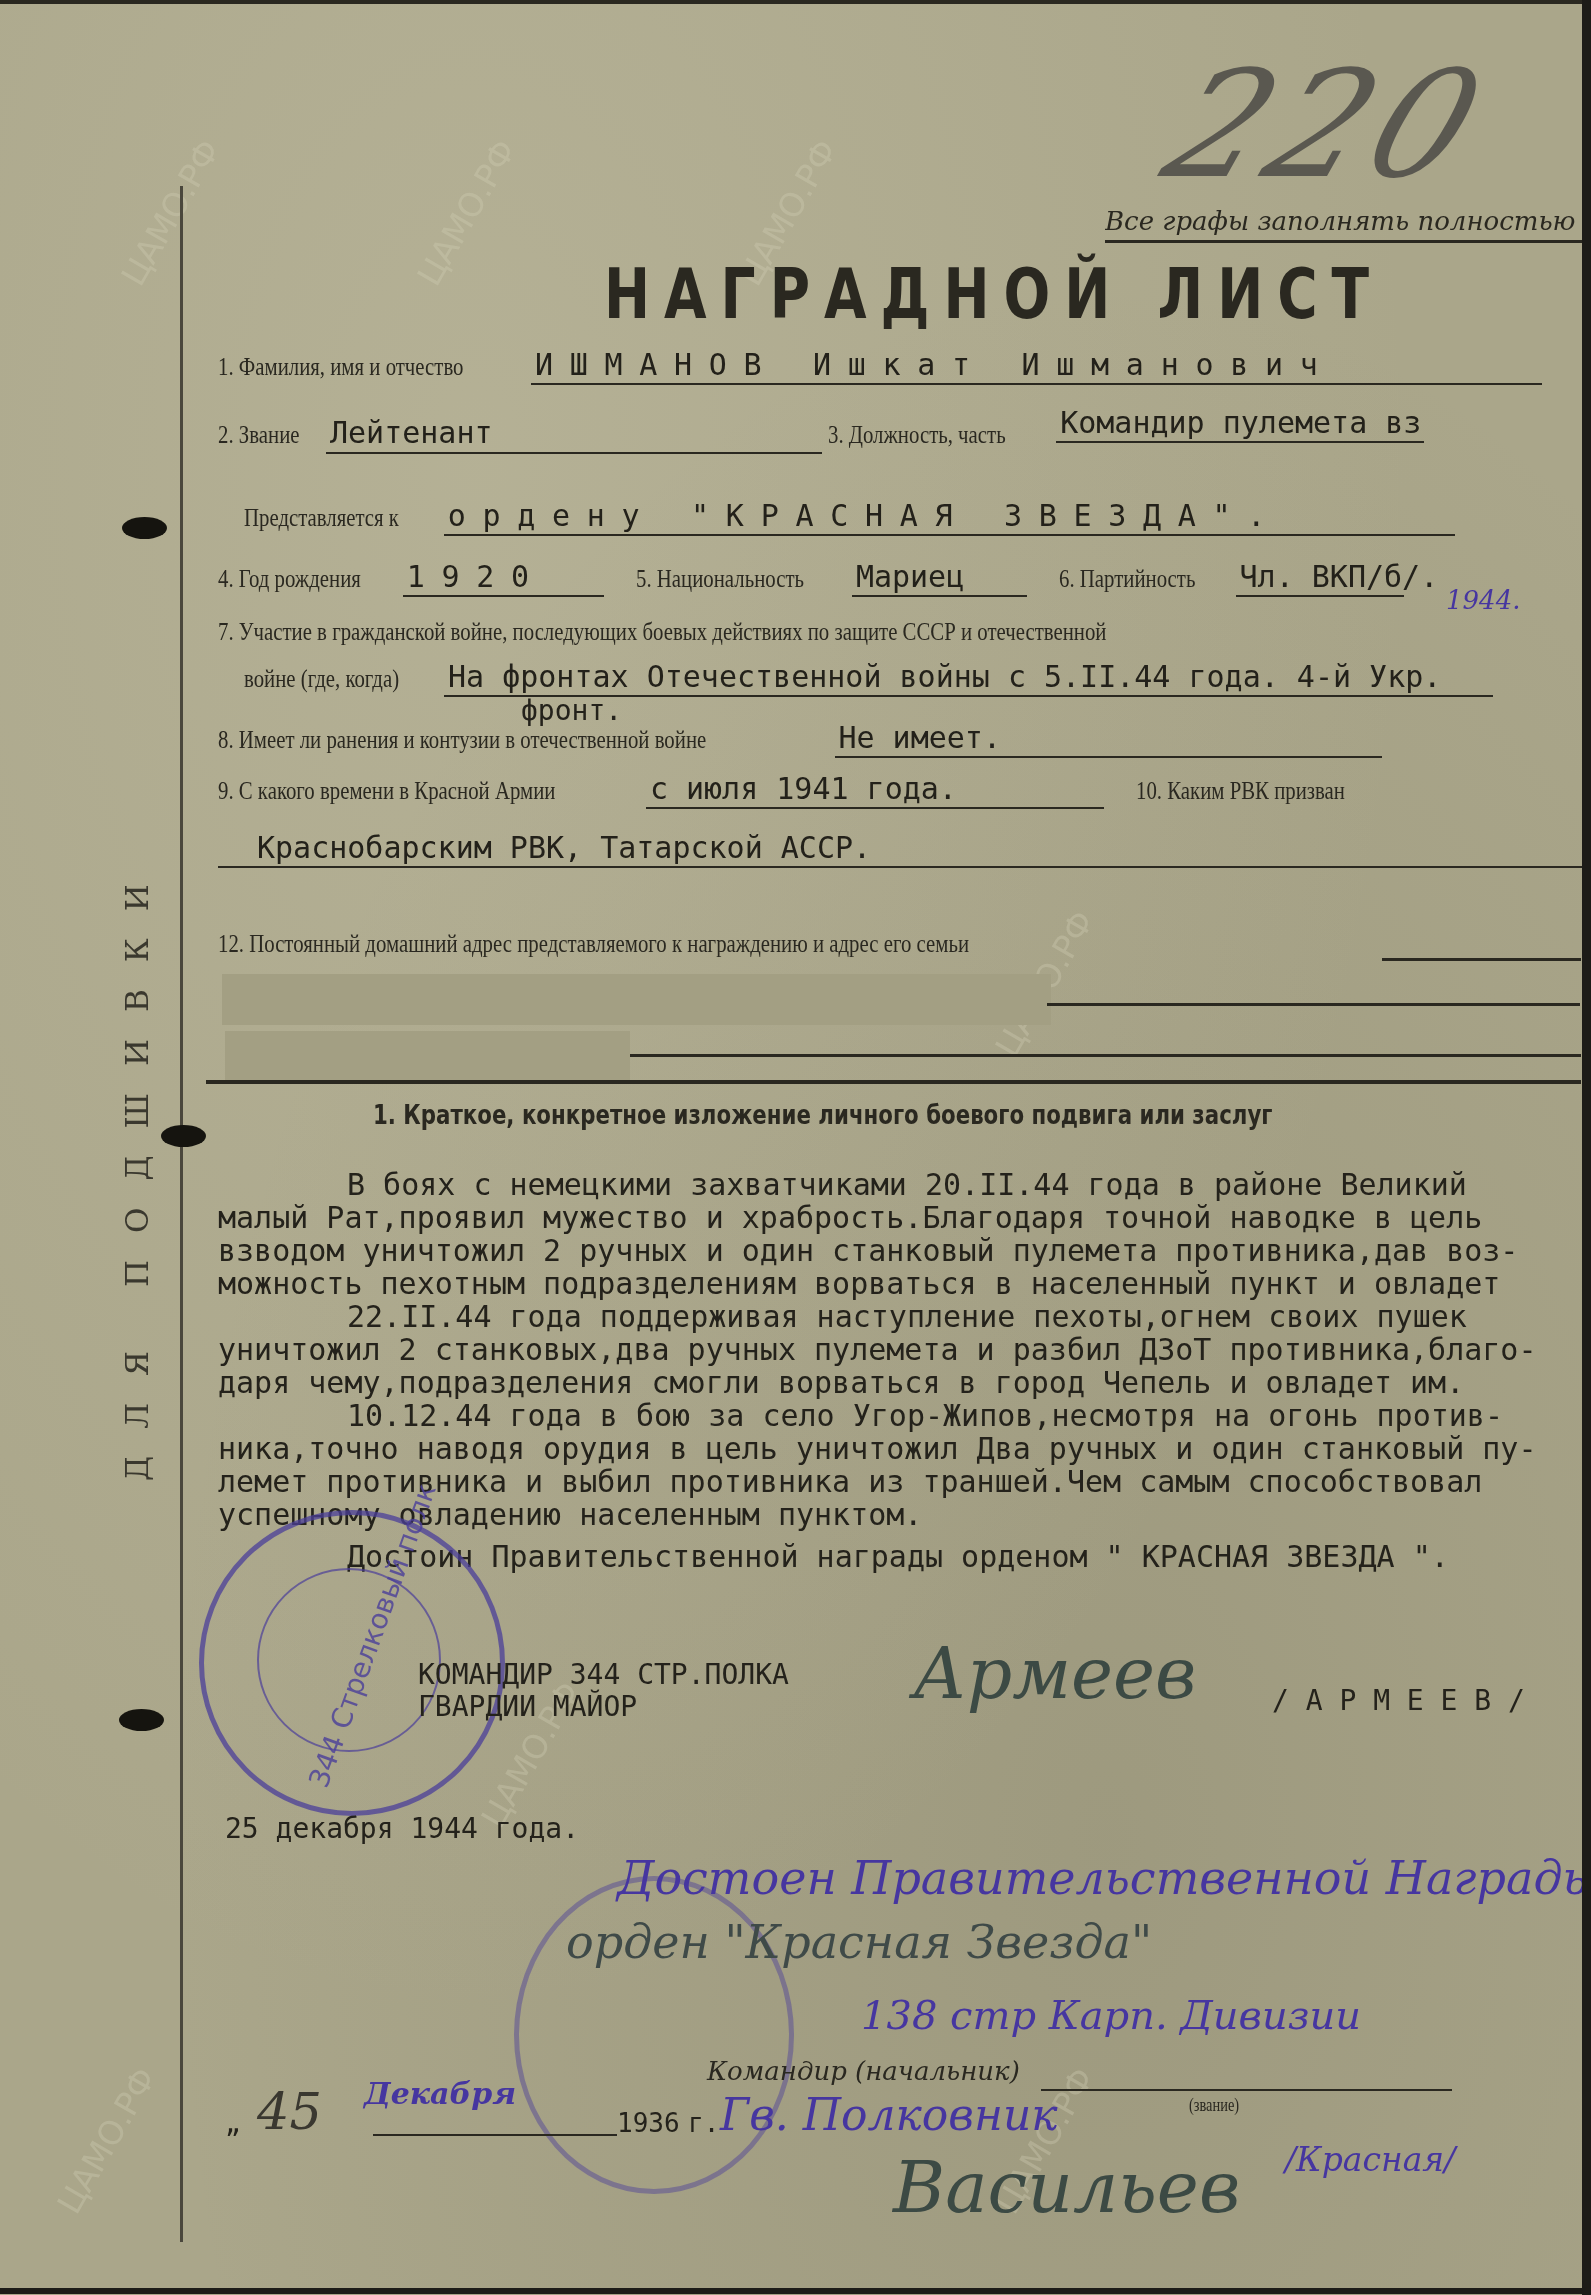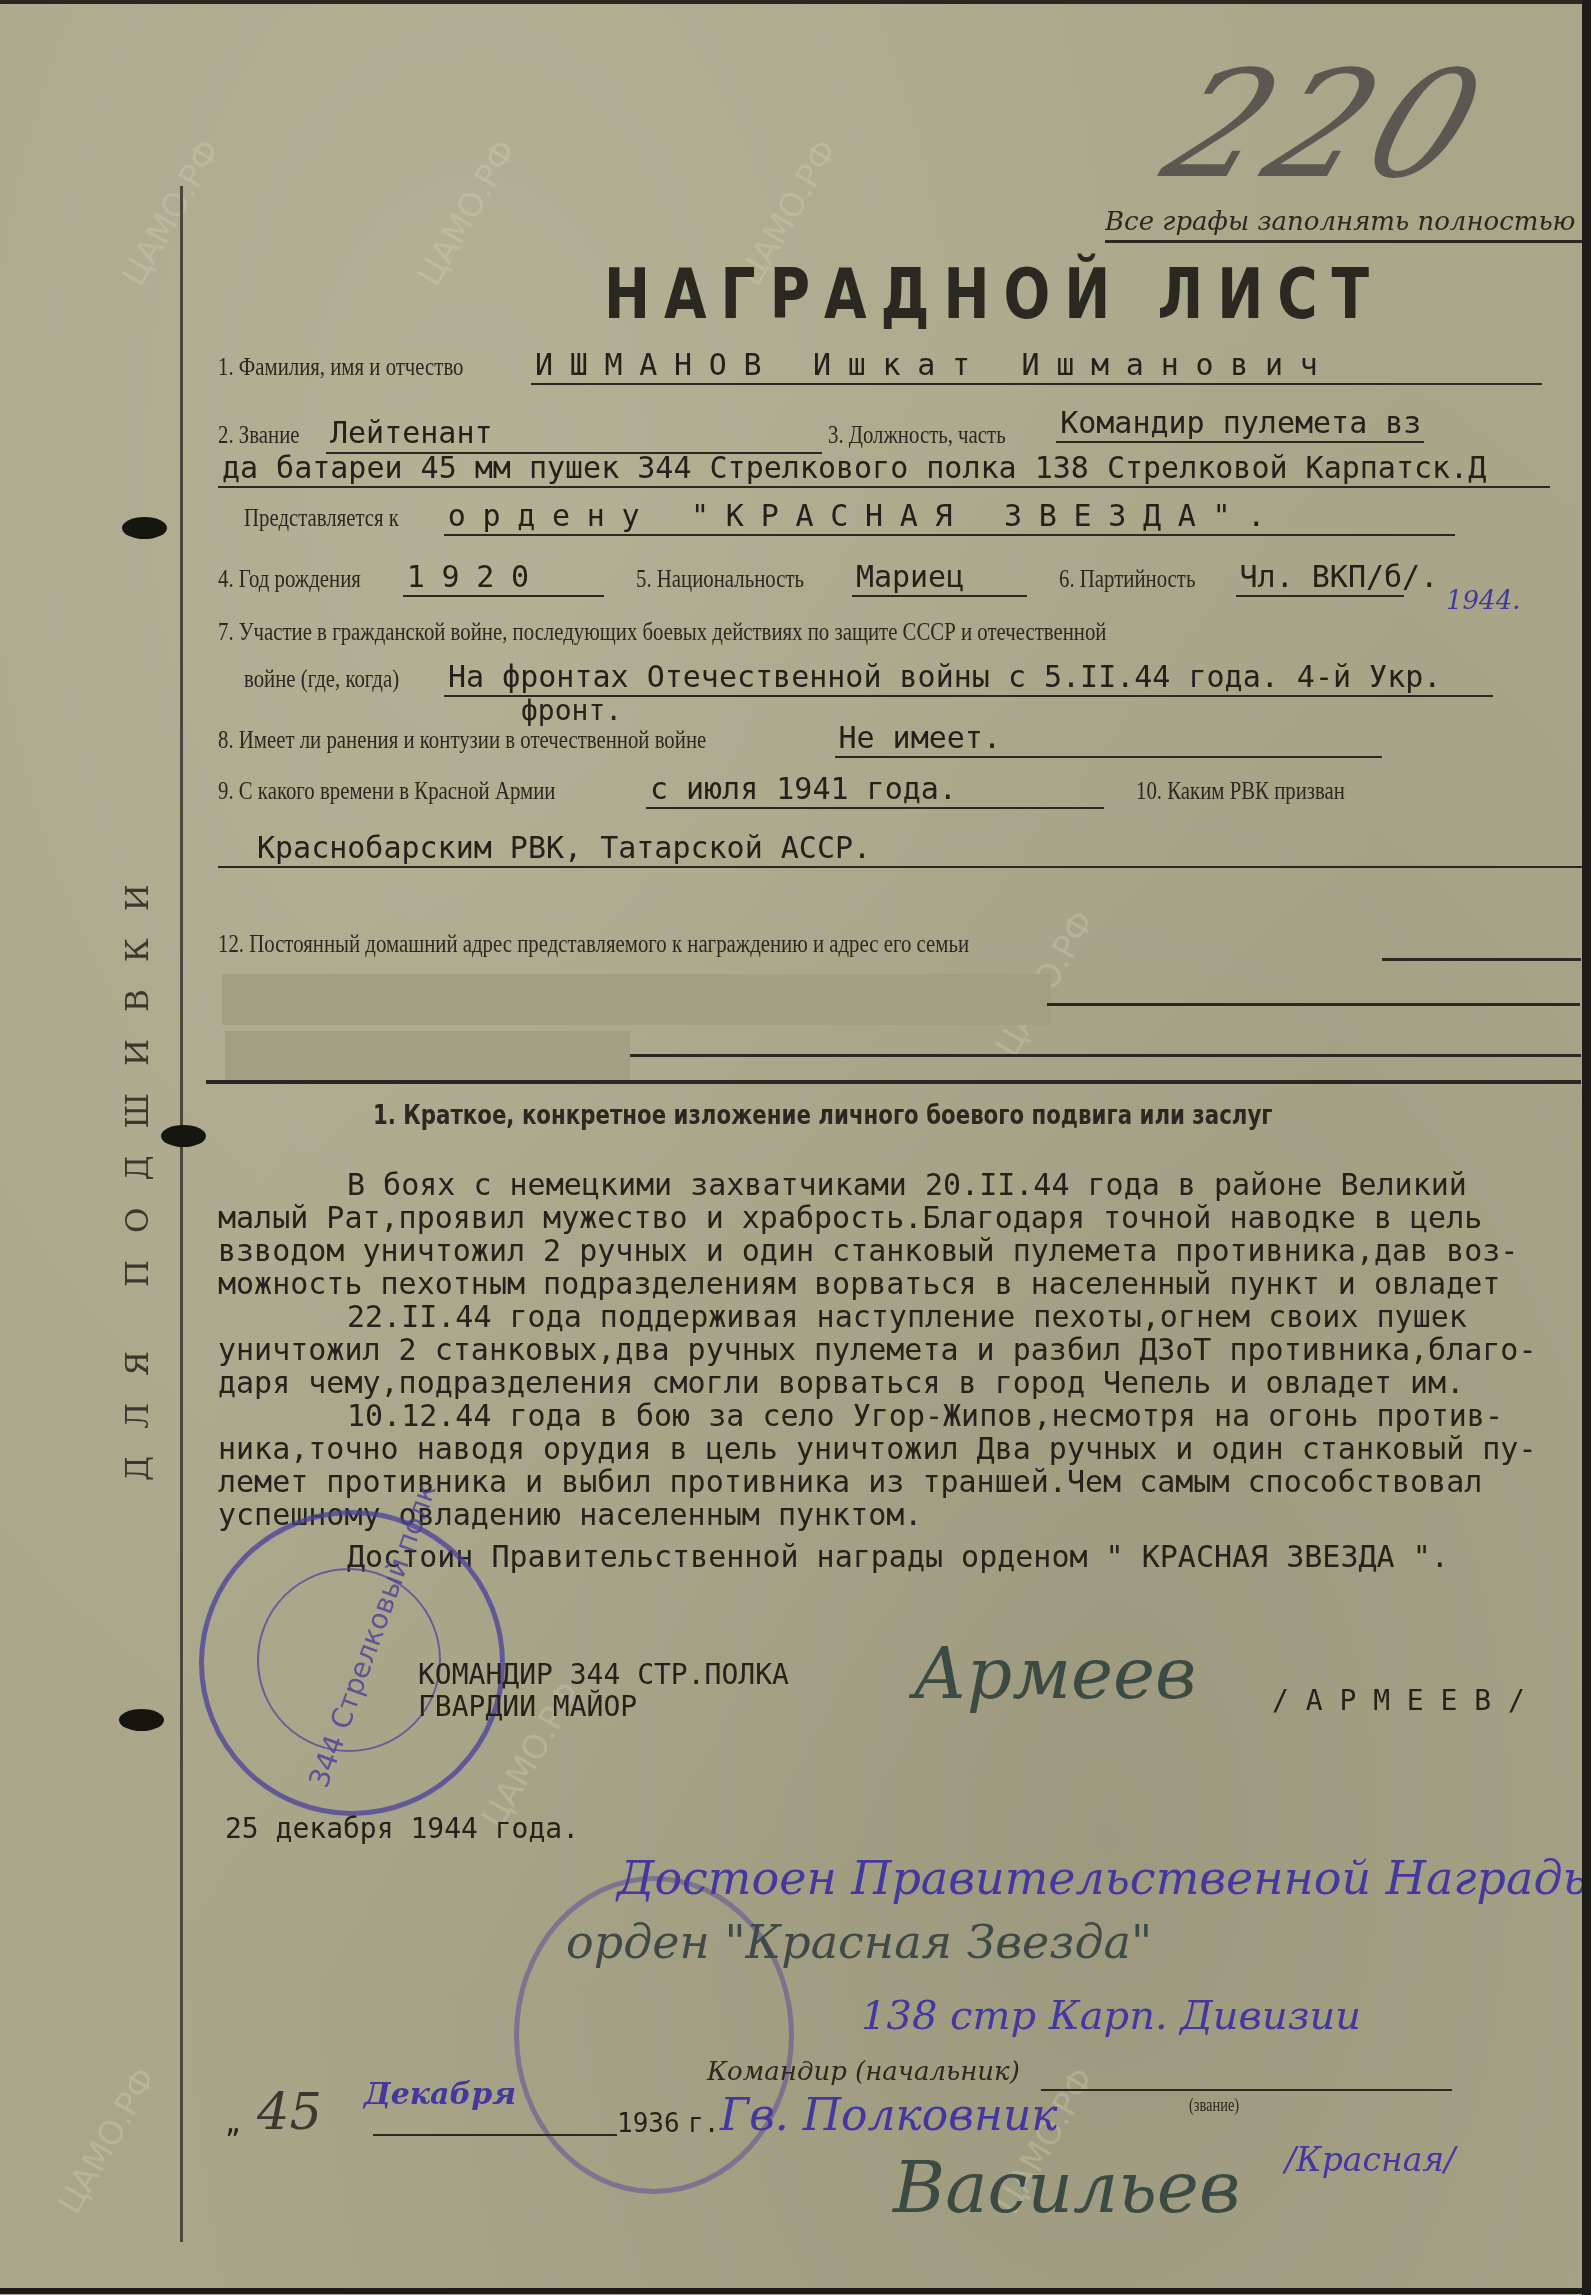--- a/index.html
+++ b/index.html
@@ -112,23 +112,20 @@
   <div class="row" style="top:347px;">
     <span class="lbl">1. Фамилия, имя и отчество</span>
     <span class="val spaced" style="width:1003px;">ИШМАНОВ Ишкат Ишманович</span>
   </div>
 
   <div class="row" style="top:405px;">
     <span class="lbl">2. Звание</span>
     <span class="val" style="width:488px;">Лейтенант</span>
     <span class="lbl">3. Должность, часть</span>
     <span class="val" style="width:360px;overflow:hidden;">Командир пулемета вз</span>
-  </div>
-  <div class="row" style="top:450px;">
-    <span class="val" style="width:1324px;overflow:hidden;">да батареи 45 мм пушек 344 Стрелкового полка 138 Стрелковой Карпатск.Д</span>
   </div>
 
   <div class="row" style="top:498px;left:244px;">
     <span class="lbl">Представляется к</span>
     <span class="val spaced" style="width:1003px;">ордену "КРАСНАЯ ЗВЕЗДА".</span>
   </div>
 
   <div class="row" style="top:559px;">
     <span class="lbl">4. Год рождения</span>
     <span class="val spaced" style="width:193px;">1920</span>

